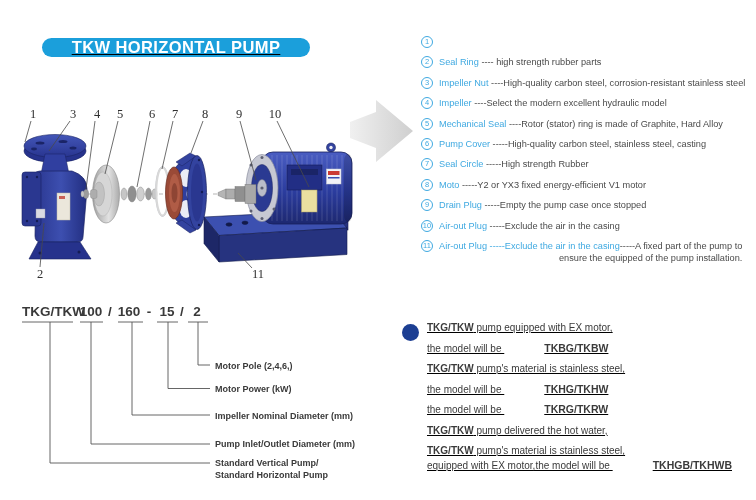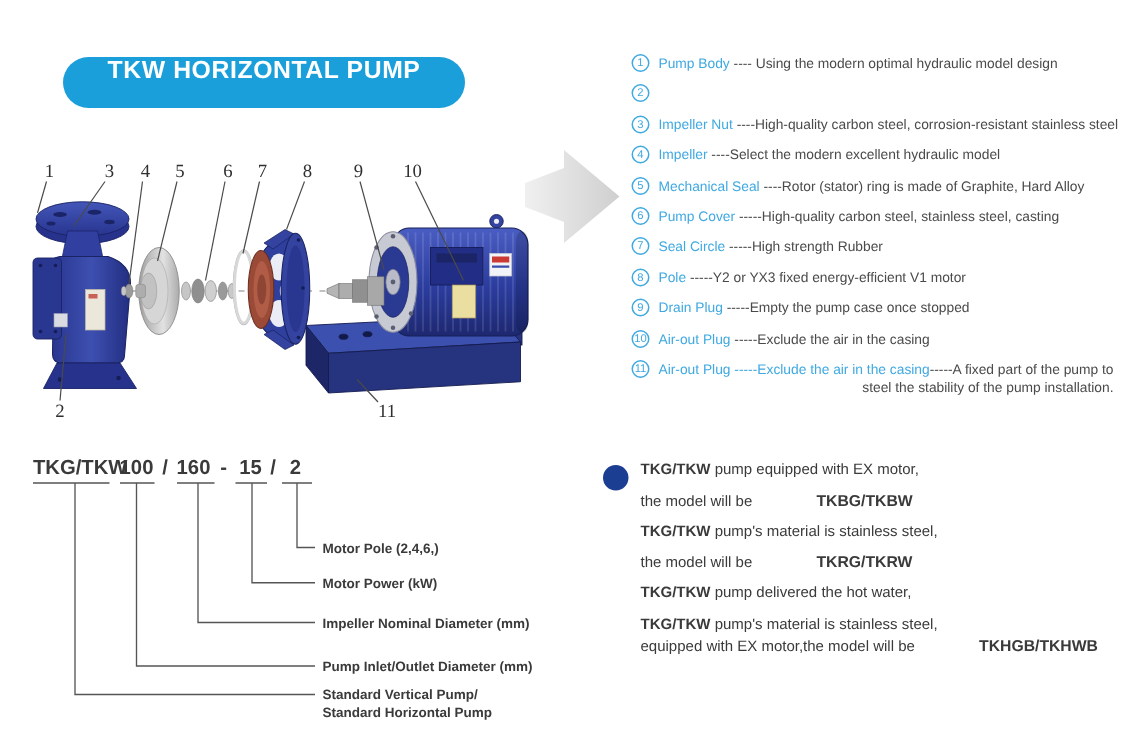--- a/index.html
+++ b/index.html
@@ -4,22 +4,22 @@
 <style>
   :root{
     --banner-bg:#1B9FDB; --banner-text:#FFFFFF; --list-accent:#3FA9E1;
     --desc-text:#4A4A4A; --bullet:#1C3E92; --dark-text:#3A3A3A;
   }
   *{margin:0;padding:0;box-sizing:border-box;}
   body{background:#888;font-family:"Liberation Sans",sans-serif;}
   .page{position:relative;width:756px;height:500px;background:#FFFFFF;overflow:hidden;margin:0 auto;}
 
   
-  .banner{position:absolute;left:42px;top:38px;width:268px;height:34px;border-radius:17px;
-    background:var(--banner-bg);display:flex;align-items:flex-start;justify-content:center;}
+  .banner{position:absolute;left:42px;top:38px;width:268px;height:19px;border-radius:17px;
+    background:var(--banner-bg);display:flex;align-items:flex-end;justify-content:center;text-decoration:underline;}
   .banner span{color:var(--banner-text);font-size:16.5px;font-weight:bold;letter-spacing:.4px;}
 
   
   .diagram-svg{position:absolute;left:0;top:90px;width:420px;height:200px;}
   .model-svg{position:absolute;left:0;top:295px;width:420px;height:200px;}
   .diagram-num{font-family:"Liberation Serif",serif;font-size:12.5px;fill:#2F2F2F;}
   .leader{stroke:#4A4A4A;stroke-width:.8;fill:none;}
   .mc-token{font-size:13.5px;font-weight:bold;fill:var(--dark-text);}
   .mc-line{stroke:#555;stroke-width:.9;fill:none;}
   .mc-label{font-size:9px;font-weight:bold;fill:var(--dark-text);}
@@ -28,21 +28,21 @@
   .parts-list{position:absolute;left:421px;top:36px;width:335px;}
   .pl-item{display:flex;align-items:flex-start;margin-bottom:8.4px;font-size:9.2px;line-height:12px;}
   .pl-num{flex:none;width:12px;height:12px;border:1px solid var(--list-accent);border-radius:50%;
     color:var(--list-accent);font-size:7.5px;display:flex;align-items:center;justify-content:center;margin-right:6px;}
   .pl-text{white-space:nowrap;}
   .pl-name{color:var(--list-accent);}
   .pl-desc{color:var(--desc-text);}
   .pl-line2{white-space:normal;color:var(--desc-text);}
 
   
-  .variants{position:absolute;left:402px;top:308px;width:352px;}
+  .variants{position:absolute;left:402px;top:322px;width:352px;text-decoration:underline;}
   .v-bullet{position:absolute;left:0;top:2px;width:17px;height:17px;border-radius:50%;background:var(--bullet);}
   .v-lines{margin-left:25px;}
   .v-line{font-size:10px;line-height:11px;color:var(--dark-text);margin-bottom:9.5px;white-space:nowrap;}
   .v-line.tight{margin-bottom:4px;}
   .v-lead{font-weight:bold;}
   .v-code{font-weight:bold;font-size:10.5px;margin-left:40px;}
 </style>
 </head>
 <body>
 
@@ -219,24 +219,24 @@
       <text x="239" y="28">9</text>
       <text x="275" y="28">10</text>
       <text x="40" y="188">2</text>
       <text x="258" y="188">11</text>
     </g>
   </svg>
 
   <div class="parts-list">
     <div class="pl-item">
       <span class="pl-num">1</span>
-      <span class="pl-text"><span class="pl-name">Pump Body</span><span class="pl-desc"> ---- Using the modern optimal hydraulic model design</span></span>
     </div>
     <div class="pl-item">
       <span class="pl-num">2</span>
+      <span class="pl-text"><span class="pl-name">Seal Ring</span><span class="pl-desc"> ---- high strength rubber parts</span></span>
     </div>
     <div class="pl-item">
       <span class="pl-num">3</span>
       <span class="pl-text"><span class="pl-name">Impeller Nut</span><span class="pl-desc"> ----High-quality carbon steel, corrosion-resistant stainless steel</span></span>
     </div>
     <div class="pl-item">
       <span class="pl-num">4</span>
       <span class="pl-text"><span class="pl-name">Impeller</span><span class="pl-desc"> ----Select the modern excellent hydraulic model</span></span>
     </div>
     <div class="pl-item">
@@ -246,35 +246,35 @@
     <div class="pl-item">
       <span class="pl-num">6</span>
       <span class="pl-text"><span class="pl-name">Pump Cover</span><span class="pl-desc"> -----High-quality carbon steel, stainless steel, casting</span></span>
     </div>
     <div class="pl-item">
       <span class="pl-num">7</span>
       <span class="pl-text"><span class="pl-name">Seal Circle</span><span class="pl-desc"> -----High strength Rubber</span></span>
     </div>
     <div class="pl-item">
       <span class="pl-num">8</span>
-      <span class="pl-text"><span class="pl-name">Pole</span><span class="pl-desc"> -----Y2 or YX3 fixed energy-efficient V1 motor</span></span>
+      <span class="pl-text"><span class="pl-name">Moto</span><span class="pl-desc"> -----Y2 or YX3 fixed energy-efficient V1 motor</span></span>
     </div>
     <div class="pl-item">
       <span class="pl-num">9</span>
       <span class="pl-text"><span class="pl-name">Drain Plug</span><span class="pl-desc"> -----Empty the pump case once stopped</span></span>
     </div>
     <div class="pl-item">
       <span class="pl-num">10</span>
       <span class="pl-text"><span class="pl-name">Air-out Plug</span><span class="pl-desc"> -----Exclude the air in the casing</span></span>
     </div>
     <div class="pl-item">
       <span class="pl-num">11</span>
       <span class="pl-text" style="white-space:normal;text-align:right;">
         <span style="white-space:nowrap;"><span class="pl-name">Air-out Plug</span><span class="pl-name"> -----Exclude the air in the casing</span><span class="pl-desc">-----A fixed part of the pump to</span></span>
-        <div class="pl-line2">steel the stability of the pump installation.</div>
+        <div class="pl-line2">ensure the equipped of the pump installation.</div>
       </span>
     </div>
   </div>
 
   <svg class="model-svg" viewBox="0 0 420 200">
     <g class="mc-token">
       <text x="22" y="21" text-anchor="start">TKG/TKW</text>
       <text x="91" y="21" text-anchor="middle">100</text>
       <text x="110" y="21" text-anchor="middle">/</text>
       <text x="129" y="21" text-anchor="middle">160</text>
@@ -300,20 +300,21 @@
       <text x="215" y="183">Standard  Horizontal Pump</text>
     </g>
   </svg>
 
   <div class="variants">
     <div class="v-bullet"></div>
     <div class="v-lines">
       <div class="v-line"><span class="v-lead">TKG/TKW</span><span> pump equipped with EX motor,</span><span class="v-code"></span></div>
       <div class="v-line"><span class="v-lead"></span><span>the model will be </span><span class="v-code">TKBG/TKBW</span></div>
       <div class="v-line"><span class="v-lead">TKG/TKW</span><span> pump's material is stainless steel,</span><span class="v-code"></span></div>
+      <div class="v-line"><span class="v-lead"></span><span>the model will be </span><span class="v-code">TKHG/TKHW</span></div>
       <div class="v-line"><span class="v-lead"></span><span>the model will be </span><span class="v-code">TKRG/TKRW</span></div>
       <div class="v-line"><span class="v-lead">TKG/TKW</span><span> pump delivered the hot water,</span><span class="v-code"></span></div>
       <div class="v-line tight"><span class="v-lead">TKG/TKW</span><span> pump's material is stainless steel,</span><span class="v-code"></span></div>
       <div class="v-line"><span class="v-lead"></span><span>equipped with EX motor,the model will be </span><span class="v-code">TKHGB/TKHWB</span></div>
     </div>
   </div>
 
 </div>
 
 </body></html>

